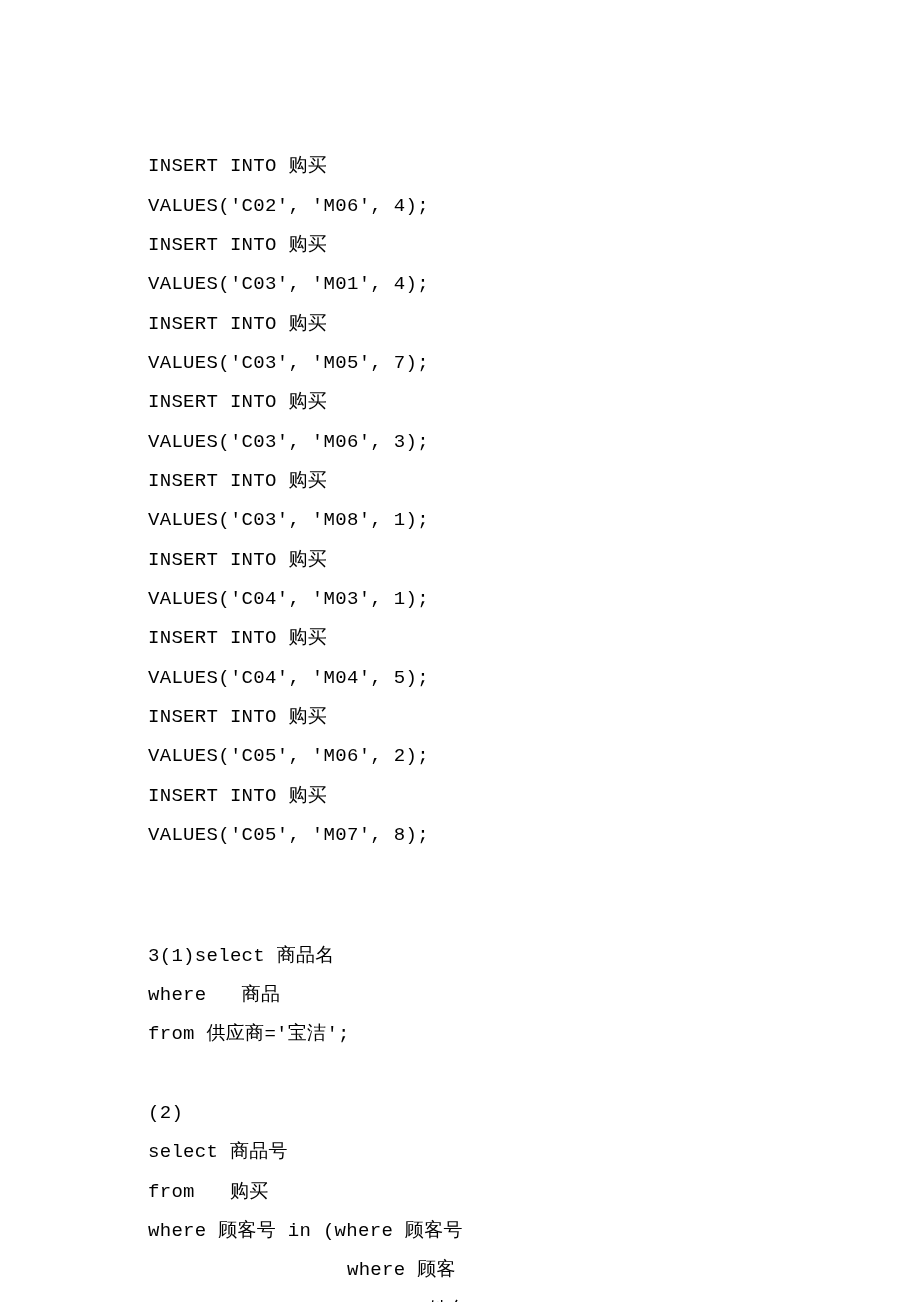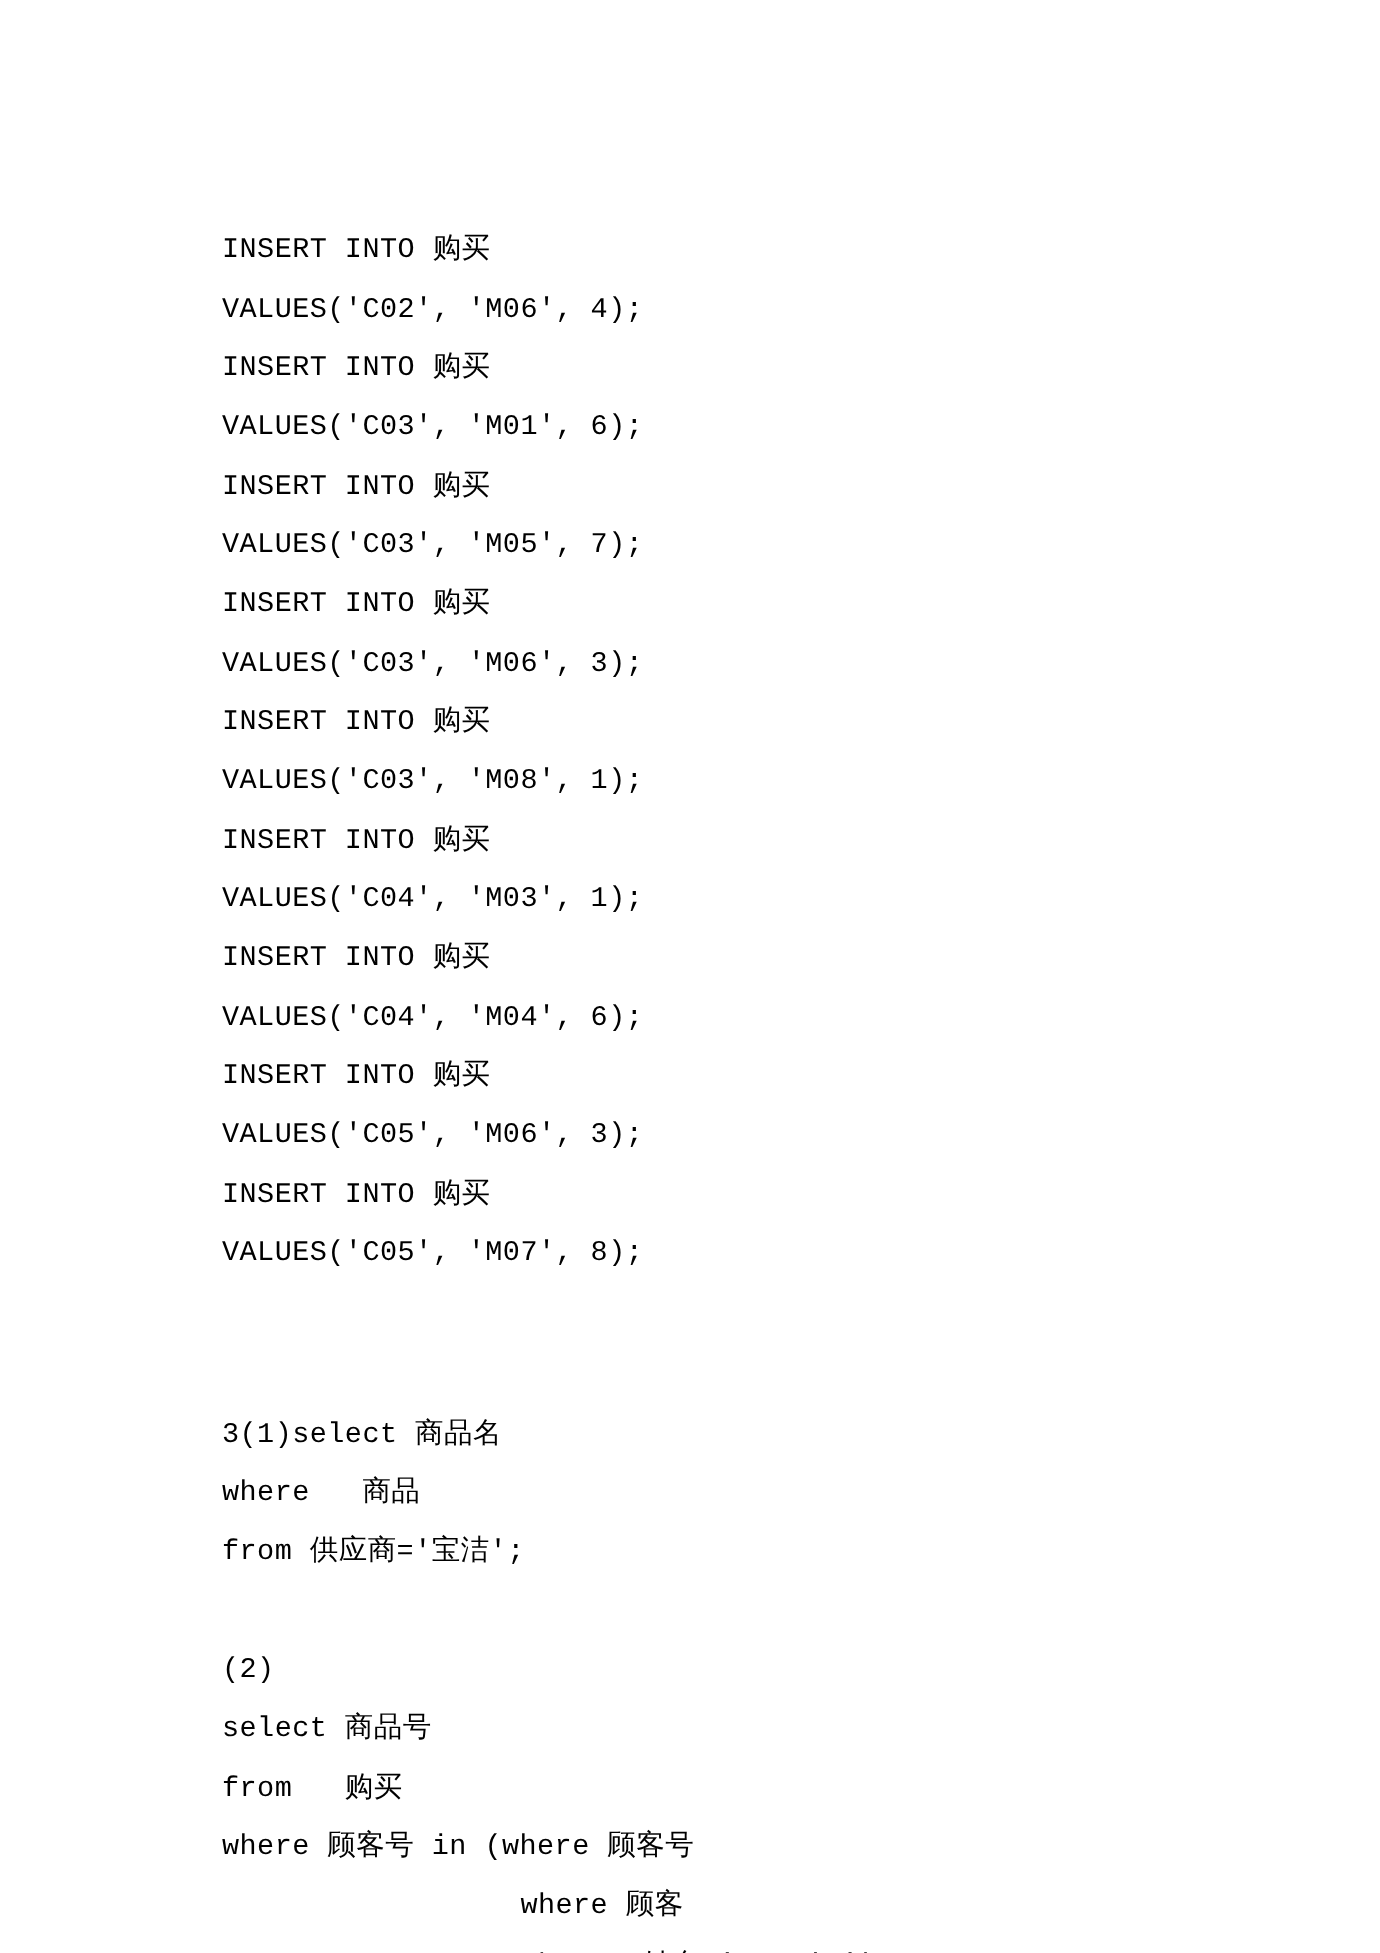--- a/index.html
+++ b/index.html
@@ -28,33 +28,33 @@
 </style>
 </head>
 <body>
 
 <div class="page">
 
   <div class="code-block">
 <span>INSERT INTO 购买</span>
 <span>VALUES('C02', 'M06', 4);</span>
 <span>INSERT INTO 购买</span>
-<span>VALUES('C03', 'M01', 6);</span>
+<span>VALUES('C03', 'M01', 4);</span>
 <span>INSERT INTO 购买</span>
 <span>VALUES('C03', 'M05', 7);</span>
 <span>INSERT INTO 购买</span>
 <span>VALUES('C03', 'M06', 3);</span>
 <span>INSERT INTO 购买</span>
 <span>VALUES('C03', 'M08', 1);</span>
 <span>INSERT INTO 购买</span>
 <span>VALUES('C04', 'M03', 1);</span>
 <span>INSERT INTO 购买</span>
-<span>VALUES('C04', 'M04', 6);</span>
+<span>VALUES('C04', 'M04', 5);</span>
 <span>INSERT INTO 购买</span>
-<span>VALUES('C05', 'M06', 3);</span>
+<span>VALUES('C05', 'M06', 2);</span>
 <span>INSERT INTO 购买</span>
 <span>VALUES('C05', 'M07', 8);</span></div>
 
   <div class="gap"></div>
 
   <div class="code-block">
 <span>3(1)select 商品名</span>
 <span>where   商品</span>
 <span>from 供应商='宝洁';</span>
 

